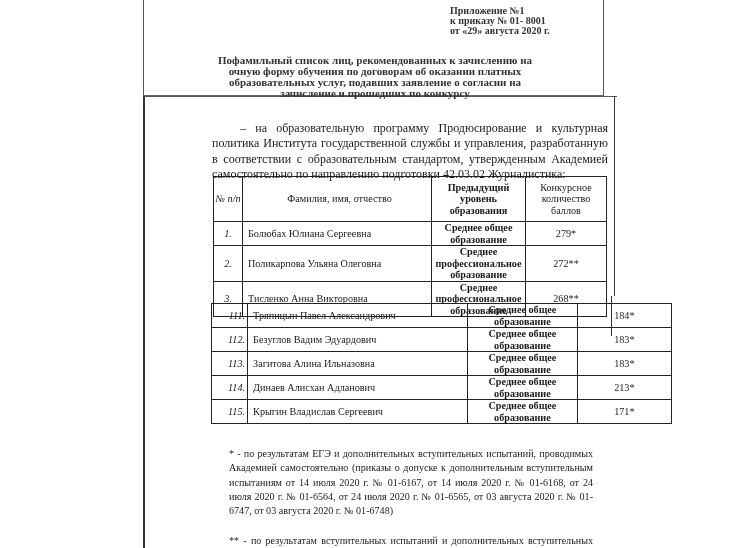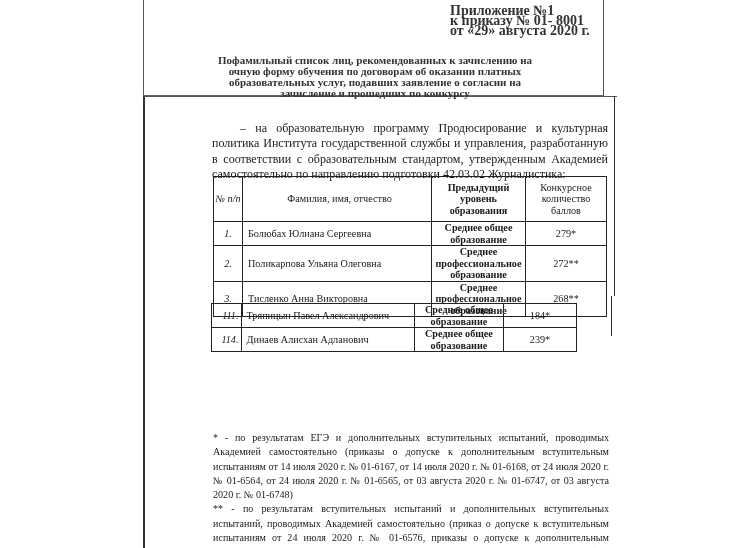--- a/index.html
+++ b/index.html
@@ -4,42 +4,42 @@
 <style>
   html, body { margin:0; padding:0; background:#ffffff; }
   body { width:730px; height:548px; position:relative; overflow:hidden;
          font-family:"Liberation Serif","DejaVu Serif",serif; color:#1a1a1a; }
   .frame-top { position:absolute; left:143px; top:0; width:459px; height:95px;
                border-left:1px solid #555; border-right:1px solid #555; border-bottom:1px solid #666; }
   .frame-main { position:absolute; left:143px; top:96px; width:472px; height:460px;
                 border-left:2px solid #333; border-top:1px solid #555; }
   .frame-main-right { position:absolute; left:614px; top:96px; width:1px; height:200px; background:#333; }
   .frame-side { position:absolute; left:611px; top:296px; width:1px; height:40px; background:#333; }
-  .annex { position:absolute; left:450px; top:6px; font-size:14px; font-weight:bold; line-height:10px; color:#333; }
+  .annex { position:absolute; left:450px; top:6px; font-size:10px; font-weight:bold; line-height:10px; color:#333; }
   .title { position:absolute; left:210px; top:55px; width:330px; text-align:center;
            font-size:11px; font-weight:bold; line-height:11px; color:#333; }
   .intro { position:absolute; left:212px; top:121px; width:396px; font-size:12px; line-height:15.3px;
            text-align:justify; }
   .intro .indent { display:inline-block; width:28px; }
   table { border-collapse:collapse; position:absolute; font-size:10.2px; line-height:11.5px; }
   td, th { border:1px solid #222; font-weight:normal; padding:0; }
   .t1 { left:213px; top:176px; width:394px; }
-  .t2 { left:211px; top:303px; width:366px; }
+  .t2 { left:211px; top:303px; width:461px; }
   .c-num { width:28px; text-align:center;font-style:italic; }
   .c-name { width:183px; text-align:left; padding-left:5px; }
   .c-edu { width:93px; text-align:center;font-weight:bold; }
   .c-score { width:80px; text-align:center; }
   .t1 thead th { height:44px; }
   .t1 tbody tr.r2 td { height:23px; }
   .t1 tbody tr.r3 td { height:34px; }
   .t2 tbody td { height:23px; }
   .t2 .c-num { text-align:right; padding-right:2px; }
   .footnotes { position:absolute; left:213px; top:431px; width:396px; font-size:10.1px; line-height:14.3px;
                text-align:justify; }
-  .footnotes p { margin:0; }
+  .footnotes p { margin:16px; }
 </style>
 </head>
 <body>
 
 <div class="frame-top"></div>
 <div class="frame-main"></div>
 <div class="frame-main-right"></div>
 <div class="frame-side"></div>
 
 <div class="annex">
@@ -85,24 +85,42 @@
 
 <table class="t2">
   <tbody>
     <tr>
       <td class="c-num">111.</td>
       <td class="c-name">Тряпицын Павел Александрович</td>
       <td class="c-edu">Среднее общее образование</td>
       <td class="c-score">184*</td>
     </tr>
     <tr>
+      <td class="c-num">112.</td>
+      <td class="c-name">Безуглов Вадим Эдуардович</td>
+      <td class="c-edu">Среднее общее образование</td>
+      <td class="c-score">183*</td>
+    </tr>
+    <tr>
+      <td class="c-num">113.</td>
+      <td class="c-name">Загитова Алина Ильназовна</td>
+      <td class="c-edu">Среднее общее образование</td>
+      <td class="c-score">183*</td>
+    </tr>
+    <tr>
       <td class="c-num">114.</td>
       <td class="c-name">Динаев Алисхан Адланович</td>
       <td class="c-edu">Среднее общее образование</td>
-      <td class="c-score">239*</td>
+      <td class="c-score">213*</td>
+    </tr>
+    <tr>
+      <td class="c-num">115.</td>
+      <td class="c-name">Крыгин Владислав Сергеевич</td>
+      <td class="c-edu">Среднее общее образование</td>
+      <td class="c-score">171*</td>
     </tr>
   </tbody>
 </table>
 
 <div class="footnotes">
   <p>* - по результатам ЕГЭ и дополнительных вступительных испытаний, проводимых Академией самостоятельно (приказы о допуске к дополнительным вступительным испытаниям от 14 июля 2020 г. № 01-6167, от 14 июля 2020 г. № 01-6168, от 24 июля 2020 г. № 01-6564, от 24 июля 2020 г. № 01-6565, от 03 августа 2020 г. № 01-6747, от 03 августа 2020 г. № 01-6748)</p>
   <p>** - по результатам вступительных испытаний и дополнительных вступительных испытаний, проводимых Академией самостоятельно (приказ о допуске к вступительным испытаниям от 24 июля 2020 г. № 01-6576, приказы о допуске к дополнительным вступительным испытаниям от 14 июля 2020 г. № 01-6168, от 24 июля 2020 г. № 01-6565)</p>
 </div>
 
 </body></html>

